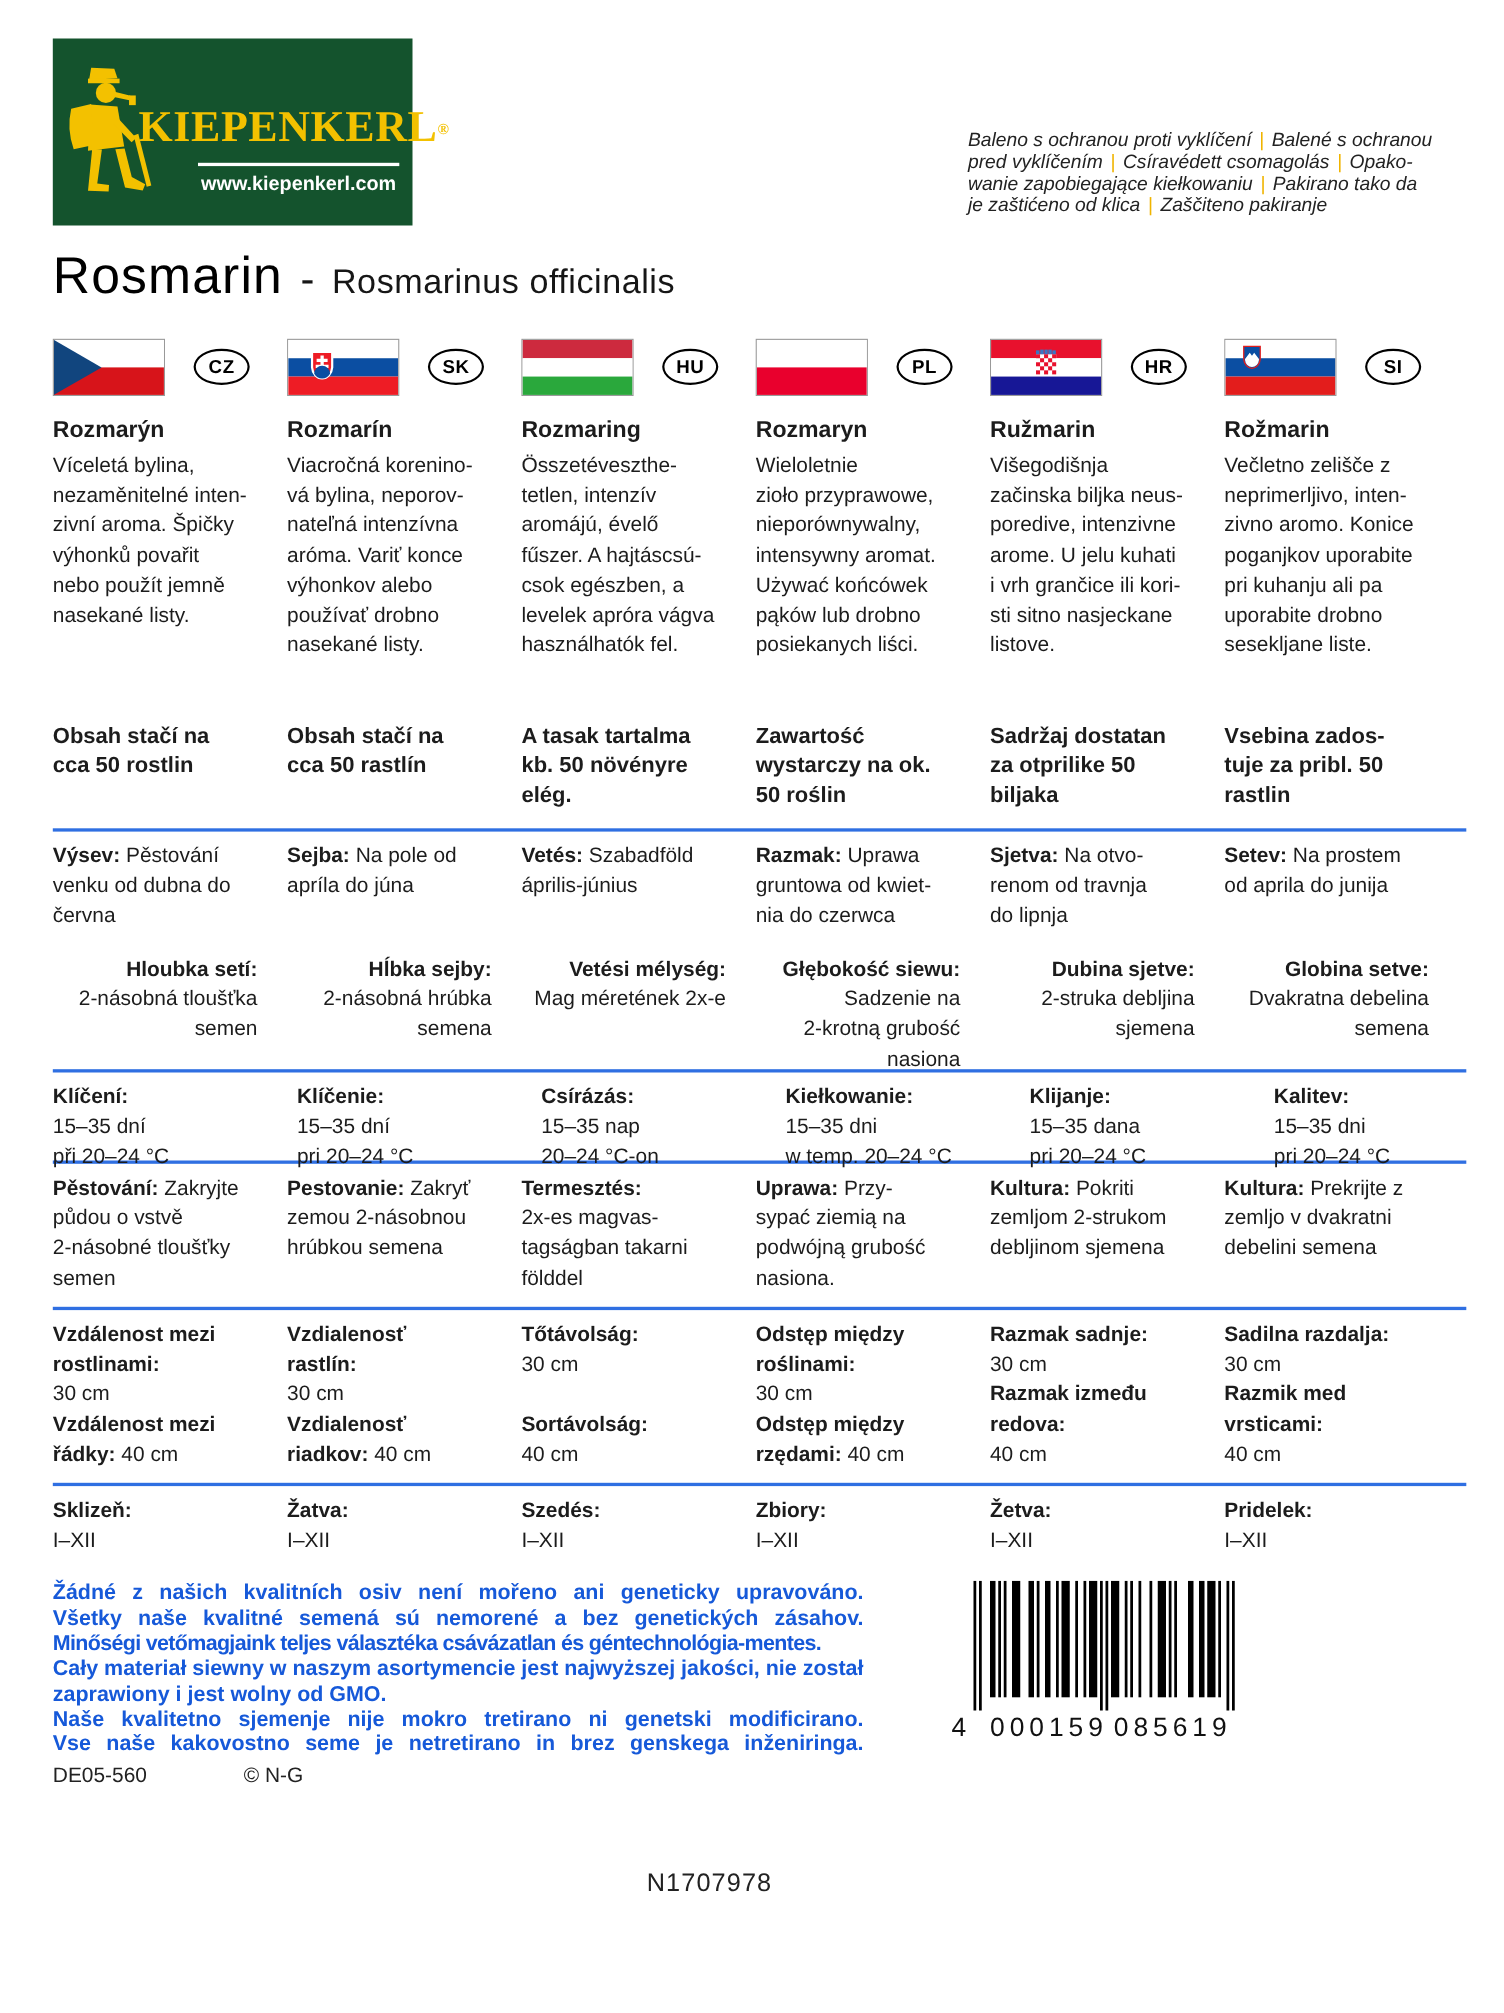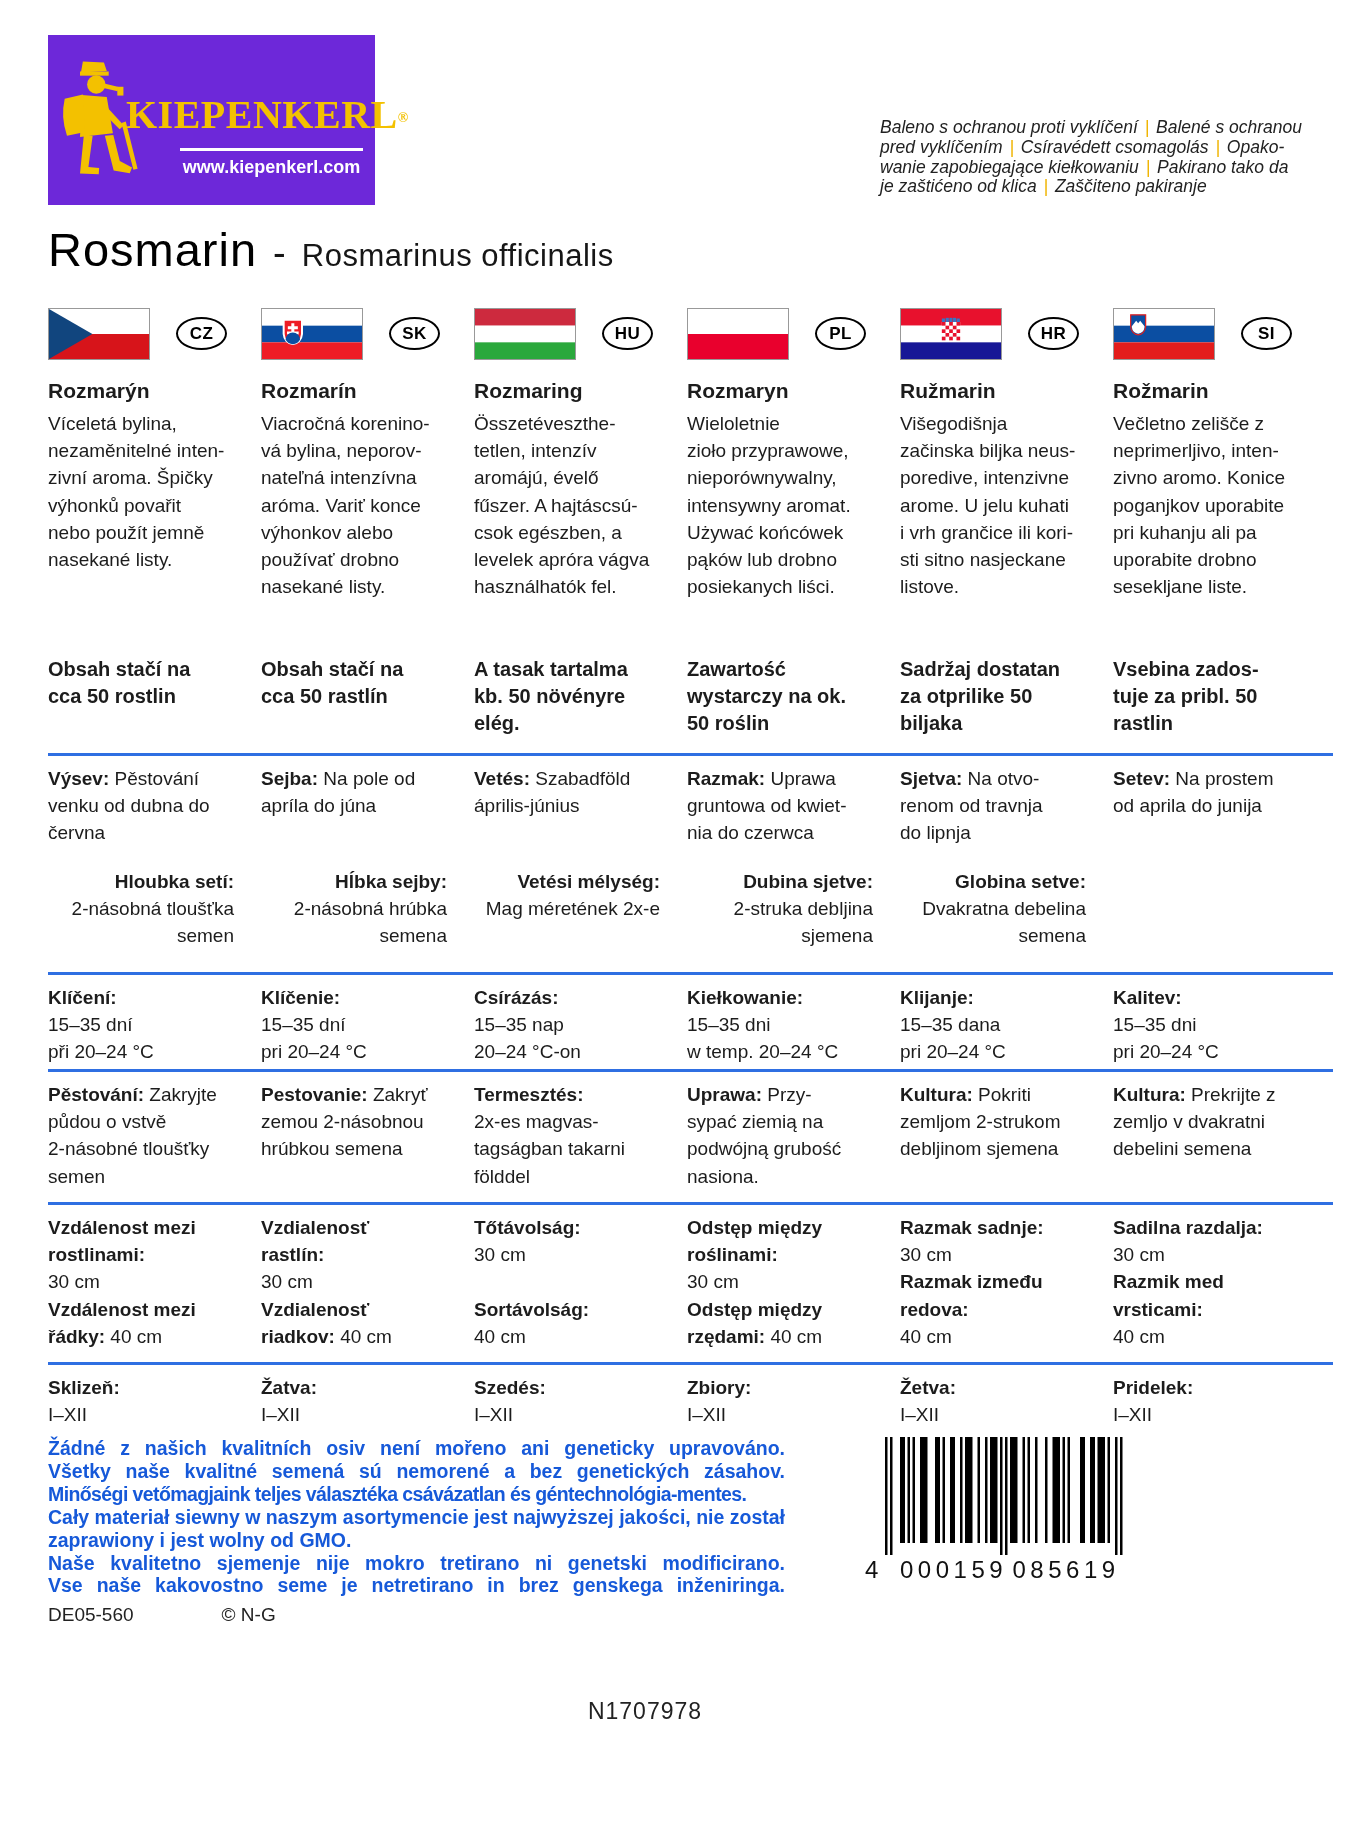--- a/index.html
+++ b/index.html
@@ -1,21 +1,21 @@
 <!DOCTYPE html>
 <html><head>
 <meta charset="utf-8">
 <style>
   html,body{margin:0;padding:0;}
   body{width:1367px;height:1830px;position:relative;background:#fff;
        font-family:"Liberation Sans",sans-serif;color:#1c1c1c;overflow:hidden;}
   .page{position:absolute;inset:0;}
 
   
-  .logo{position:absolute;left:48px;top:35px;width:327px;height:170px;background:#6d28d9;}
+  .logo{position:absolute;left:48px;top:35px;width:327px;height:170px;background:#14532d;}
   .man{position:absolute;left:10px;top:18px;}
   .brandrow{position:absolute;left:78px;top:56px;white-space:nowrap;}
   .brand{font-family:"Liberation Serif",serif;font-weight:700;font-size:40px;
          letter-spacing:.5px;color:#f3c100;}
   .reg{font-family:"Liberation Serif",serif;font-weight:700;font-size:14px;color:#f3c100;vertical-align:6px;}
   .logo-rule{position:absolute;left:132px;right:12px;top:113px;height:2.5px;background:#fff;}
   .logo-url{position:absolute;left:130px;right:10px;top:122px;text-align:center;
             color:#fff;font-weight:700;font-size:18px;}
 
   
@@ -284,32 +284,38 @@
         <div class="cell">
           <div class="ln"><span class="b">Hĺbka sejby:</span></div>
           <div class="ln"><span>2-násobná hrúbka</span></div>
           <div class="ln"><span>semena</span></div>
         </div>
         <div class="cell">
           <div class="ln"><span class="b">Vetési mélység:</span></div>
           <div class="ln"><span>Mag méretének 2x-e</span></div>
         </div>
         <div class="cell">
+          <div class="ln"><span class="b">Głębokość siewu:</span></div>
+          <div class="ln"><span>Sadzenie na</span></div>
+          <div class="ln"><span>2-krotną grubość</span></div>
+          <div class="ln"><span>nasiona</span></div>
+        </div>
+        <div class="cell">
           <div class="ln"><span class="b">Dubina sjetve:</span></div>
           <div class="ln"><span>2-struka debljina</span></div>
           <div class="ln"><span>sjemena</span></div>
         </div>
         <div class="cell">
           <div class="ln"><span class="b">Globina setve:</span></div>
           <div class="ln"><span>Dvakratna debelina</span></div>
           <div class="ln"><span>semena</span></div>
         </div>
       </div>
       <div class="rule"></div>
-      <div class="band pad" style="height: 94px;">
+      <div class="band pad" style="height: 80px; gap: 36px;">
         <div class="cell">
           <div class="ln"><span class="b">Klíčení:</span></div>
           <div class="ln"><span>15–35 dní</span></div>
           <div class="ln"><span>při 20–24 °C</span></div>
         </div>
         <div class="cell">
           <div class="ln"><span class="b">Klíčenie:</span></div>
           <div class="ln"><span>15–35 dní</span></div>
           <div class="ln"><span>pri 20–24 °C</span></div>
         </div>

